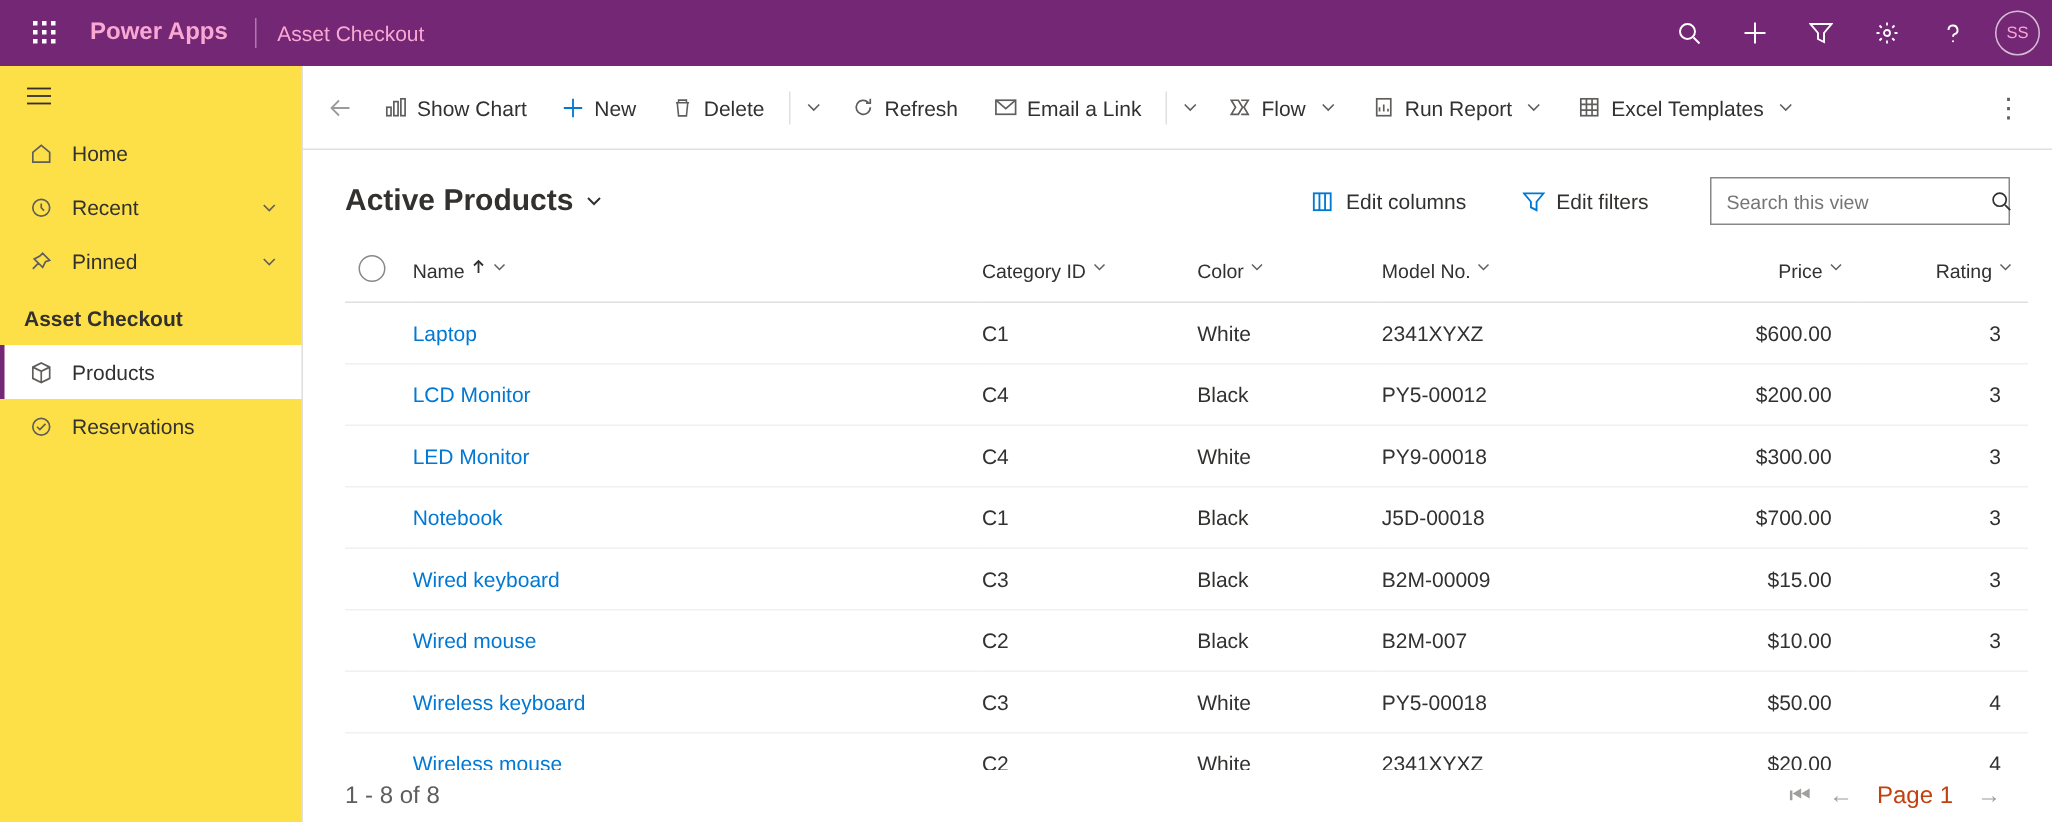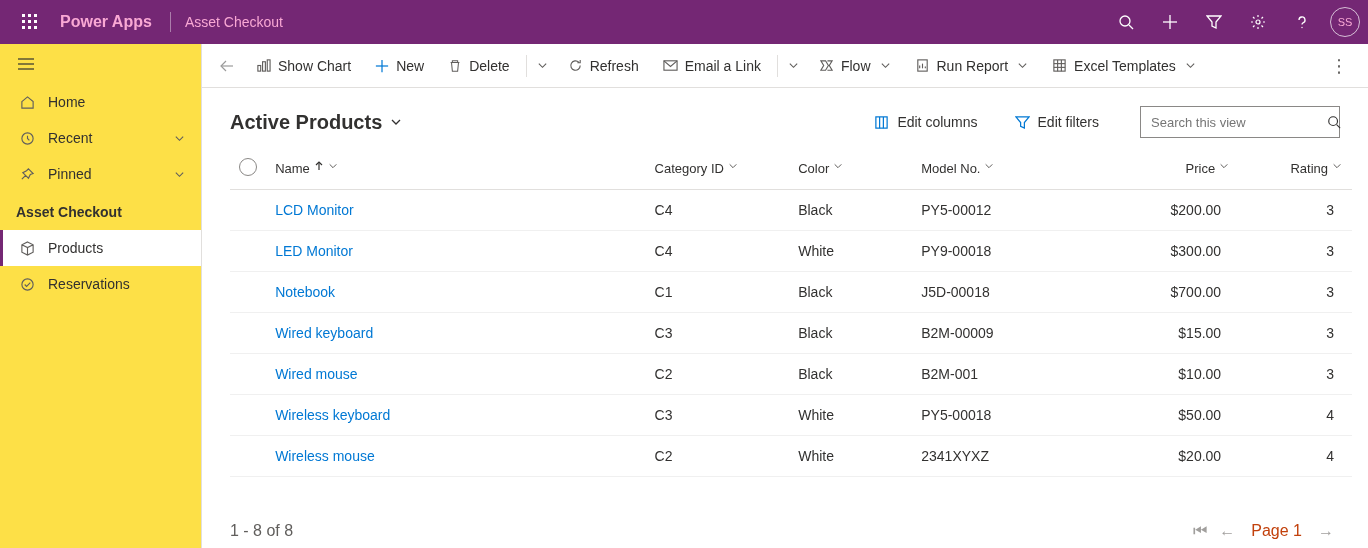--- a/index.html
+++ b/index.html
@@ -28,21 +28,21 @@
 .sidebar .hamburger { padding: 14px 18px; cursor: pointer; }
 .sidebar .nav-item { display: flex; align-items: center; padding: 10px 16px; font-size: 14px; color: #323130; cursor: pointer; }
 .sidebar .nav-item .icn { width: 22px; display: flex; justify-content: center; margin-right: 10px; color: #605e5c; }
 .sidebar .nav-item .chev { margin-left: auto; color: #605e5c; }
 .sidebar .section-title { font-weight: 600; font-size: 14px; padding: 12px 16px 10px; color: #323130; }
 .sidebar .nav-item.selected { background: #fff; position: relative; }
 .sidebar .nav-item.selected::before { content: ""; position: absolute; left: 0; top: 0; bottom: 0; width: 3px; background: #742774; }
 
 
 .main { flex: 1; display: flex; flex-direction: column; }
-.cmdbar { height: 44px; border-bottom: 1px solid #e1dfdd; display: flex; align-items: center; padding: 0 10px; gap: 4px; }
+.cmdbar { height: 56px; border-bottom: 1px solid #e1dfdd; display: flex; align-items: center; padding: 0 10px; gap: 4px; }
 .cmdbar .back { width: 30px; display:flex; justify-content:center; color:#9b9b9b; cursor: pointer; }
 .cmdbar .cmd { display: flex; align-items: center; gap: 7px; padding: 6px 10px; font-size: 14px; color: #323130; cursor: pointer; white-space: nowrap; }
 .cmdbar .cmd .cicn { color: #605e5c; display: flex; }
 .cmdbar .cmd.new .cicn { color: #0078d4; }
 .cmdbar .vsep { width: 1px; height: 22px; background: #e1dfdd; margin: 0 2px; }
 .cmdbar .cmd .dd { margin-left: 2px; color: #605e5c; }
 .cmdbar .over { margin-left: auto; padding: 6px 10px; cursor:pointer; color:#605e5c; font-size:18px; }
 
 
 .viewheader { display: flex; align-items: center; padding: 18px 28px 10px; gap: 17px; }
@@ -399,20 +399,29 @@
                   <svg width="10" height="10" viewBox="0 0 12 12" fill="none" stroke="#605e5c" stroke-width="1.2">
                     <polyline points="2,4 6,8 10,4"></polyline>
                   </svg>
                 </span>
               </th>
           </tr>
         </thead>
         <tbody id="tbody">
             <tr>
               <td class="selcol"></td>
+              <td class="link"><a href="#">Laptop</a></td>
+              <td>C1</td>
+              <td>White</td>
+              <td>2341XYXZ</td>
+              <td class="num">$600.00</td>
+              <td class="num">3</td>
+            </tr>
+            <tr>
+              <td class="selcol"></td>
               <td class="link"><a href="#">LCD Monitor</a></td>
               <td>C4</td>
               <td>Black</td>
               <td>PY5-00012</td>
               <td class="num">$200.00</td>
               <td class="num">3</td>
             </tr>
             <tr>
               <td class="selcol"></td>
               <td class="link"><a href="#">LED Monitor</a></td>
@@ -438,21 +447,21 @@
               <td>Black</td>
               <td>B2M-00009</td>
               <td class="num">$15.00</td>
               <td class="num">3</td>
             </tr>
             <tr>
               <td class="selcol"></td>
               <td class="link"><a href="#">Wired mouse</a></td>
               <td>C2</td>
               <td>Black</td>
-              <td>B2M-001</td>
+              <td>B2M-007</td>
               <td class="num">$10.00</td>
               <td class="num">3</td>
             </tr>
             <tr>
               <td class="selcol"></td>
               <td class="link"><a href="#">Wireless keyboard</a></td>
               <td>C3</td>
               <td>White</td>
               <td>PY5-00018</td>
               <td class="num">$50.00</td>

